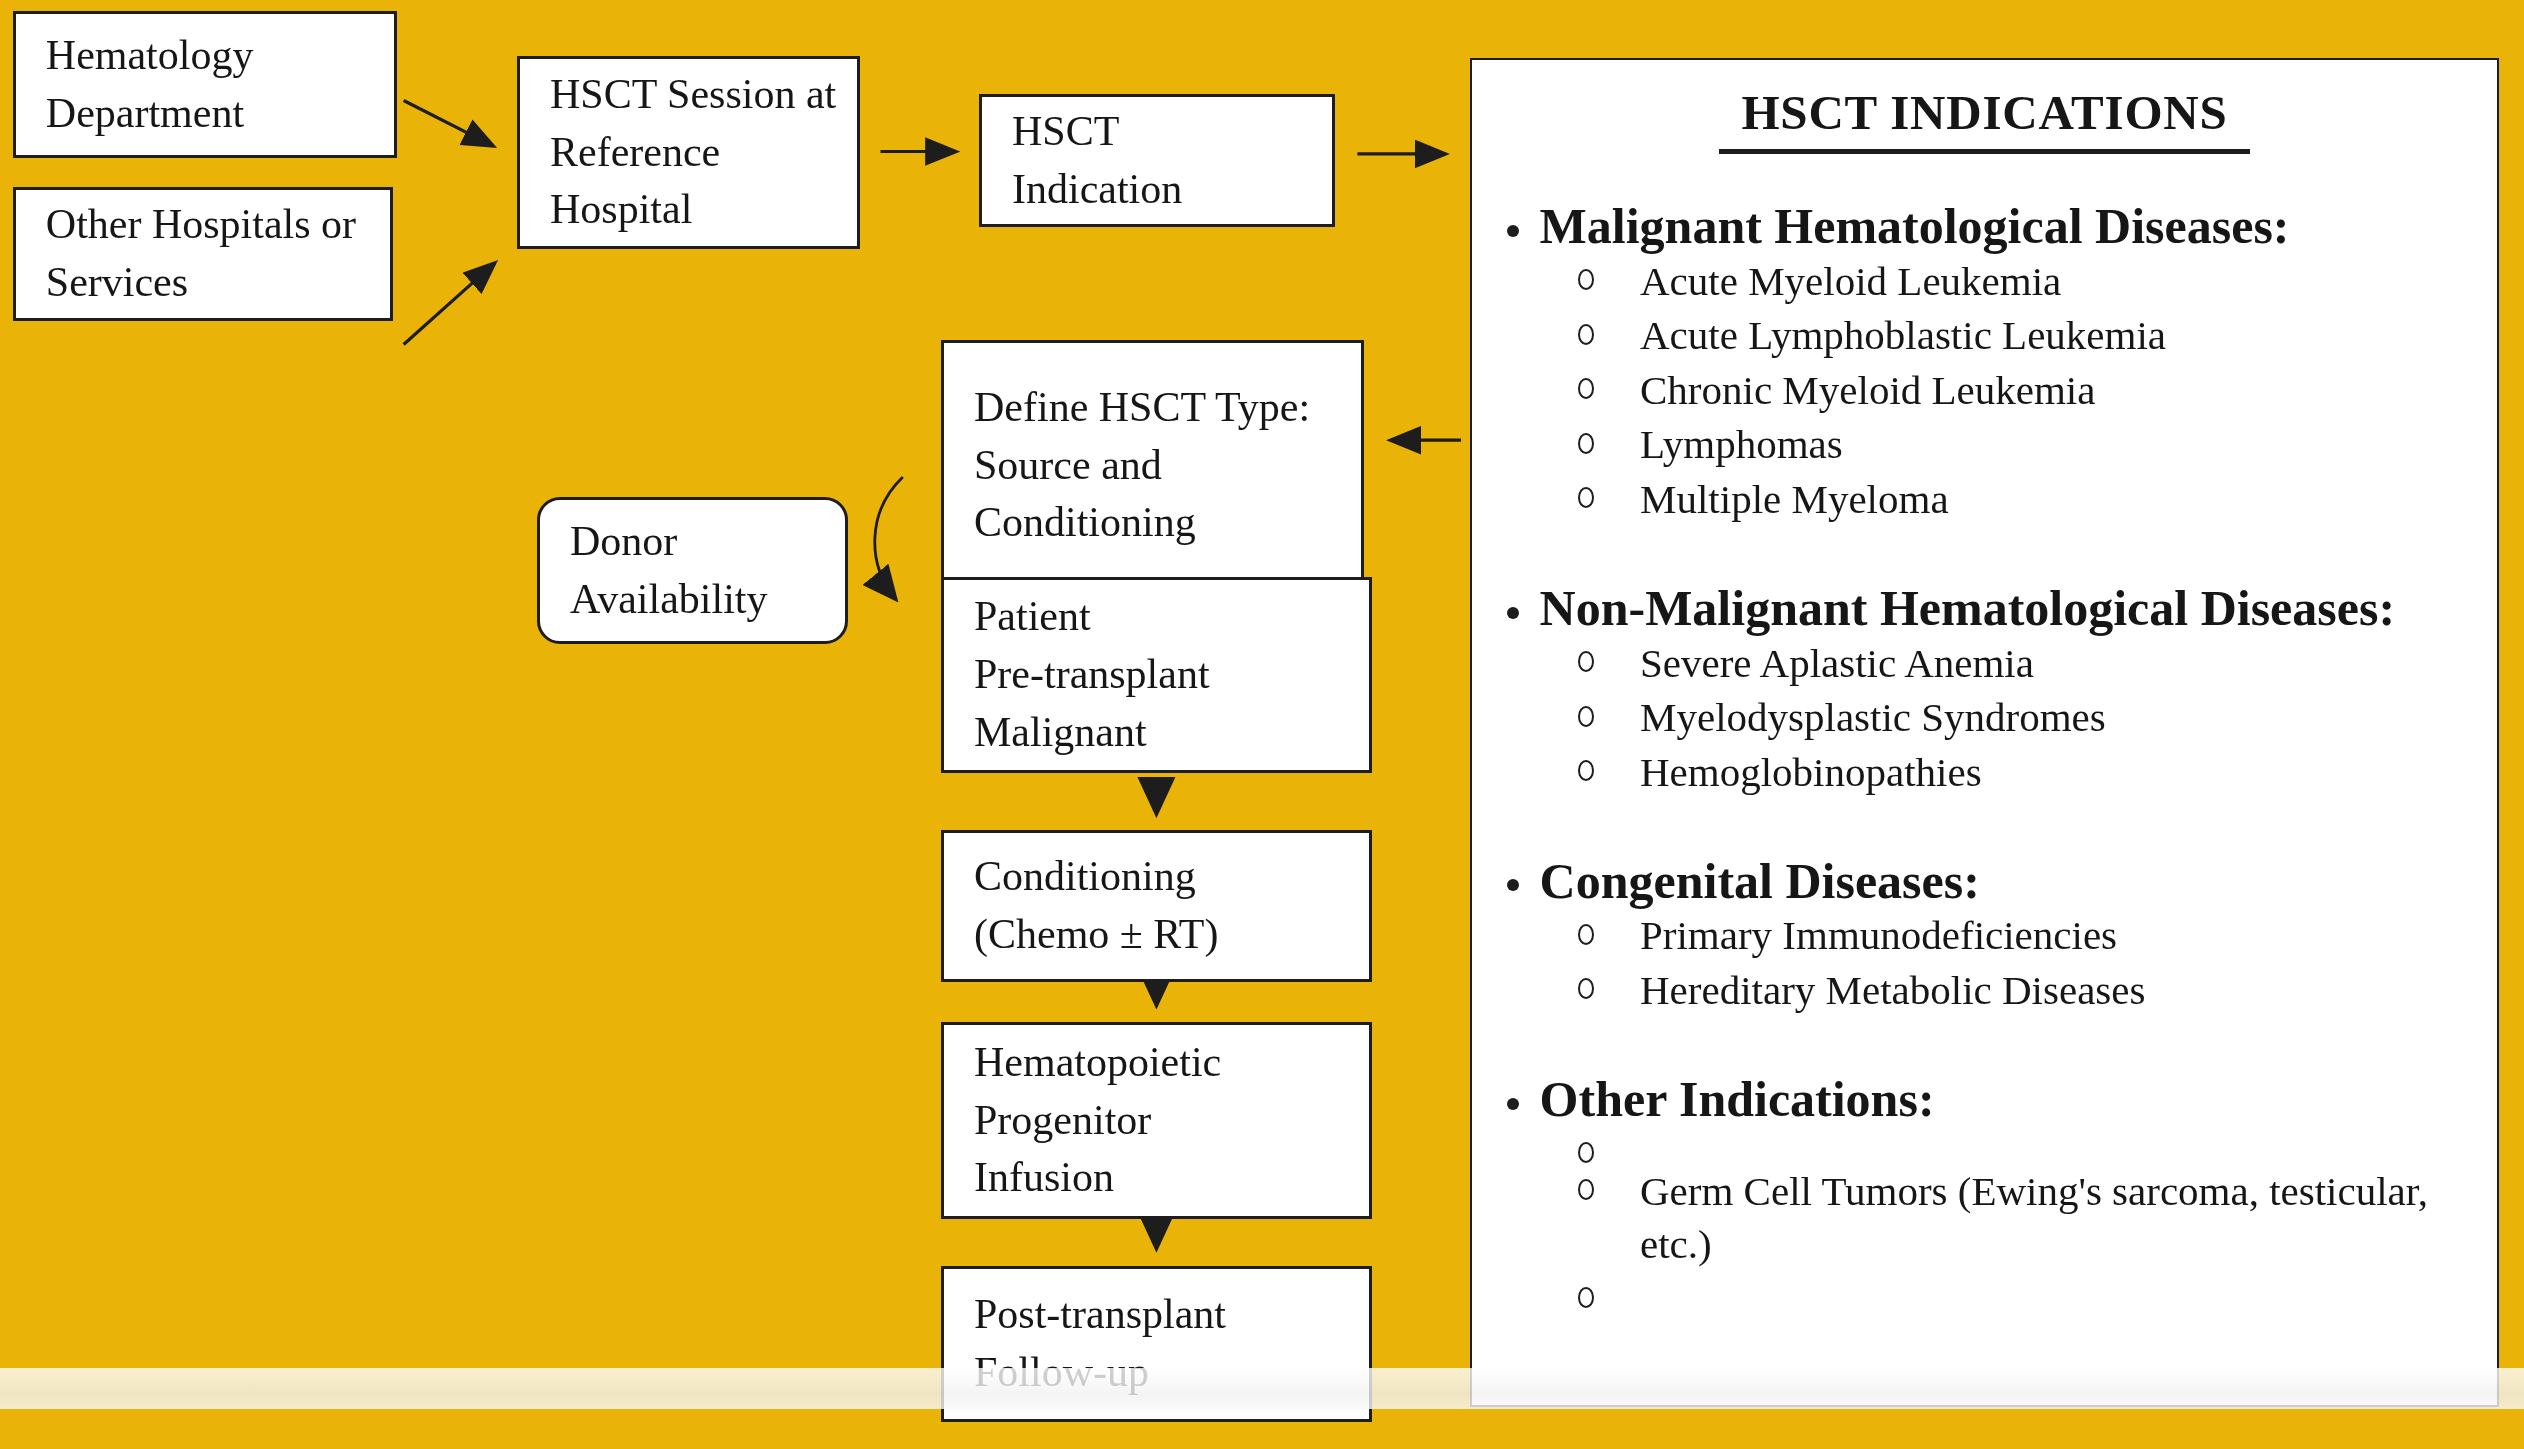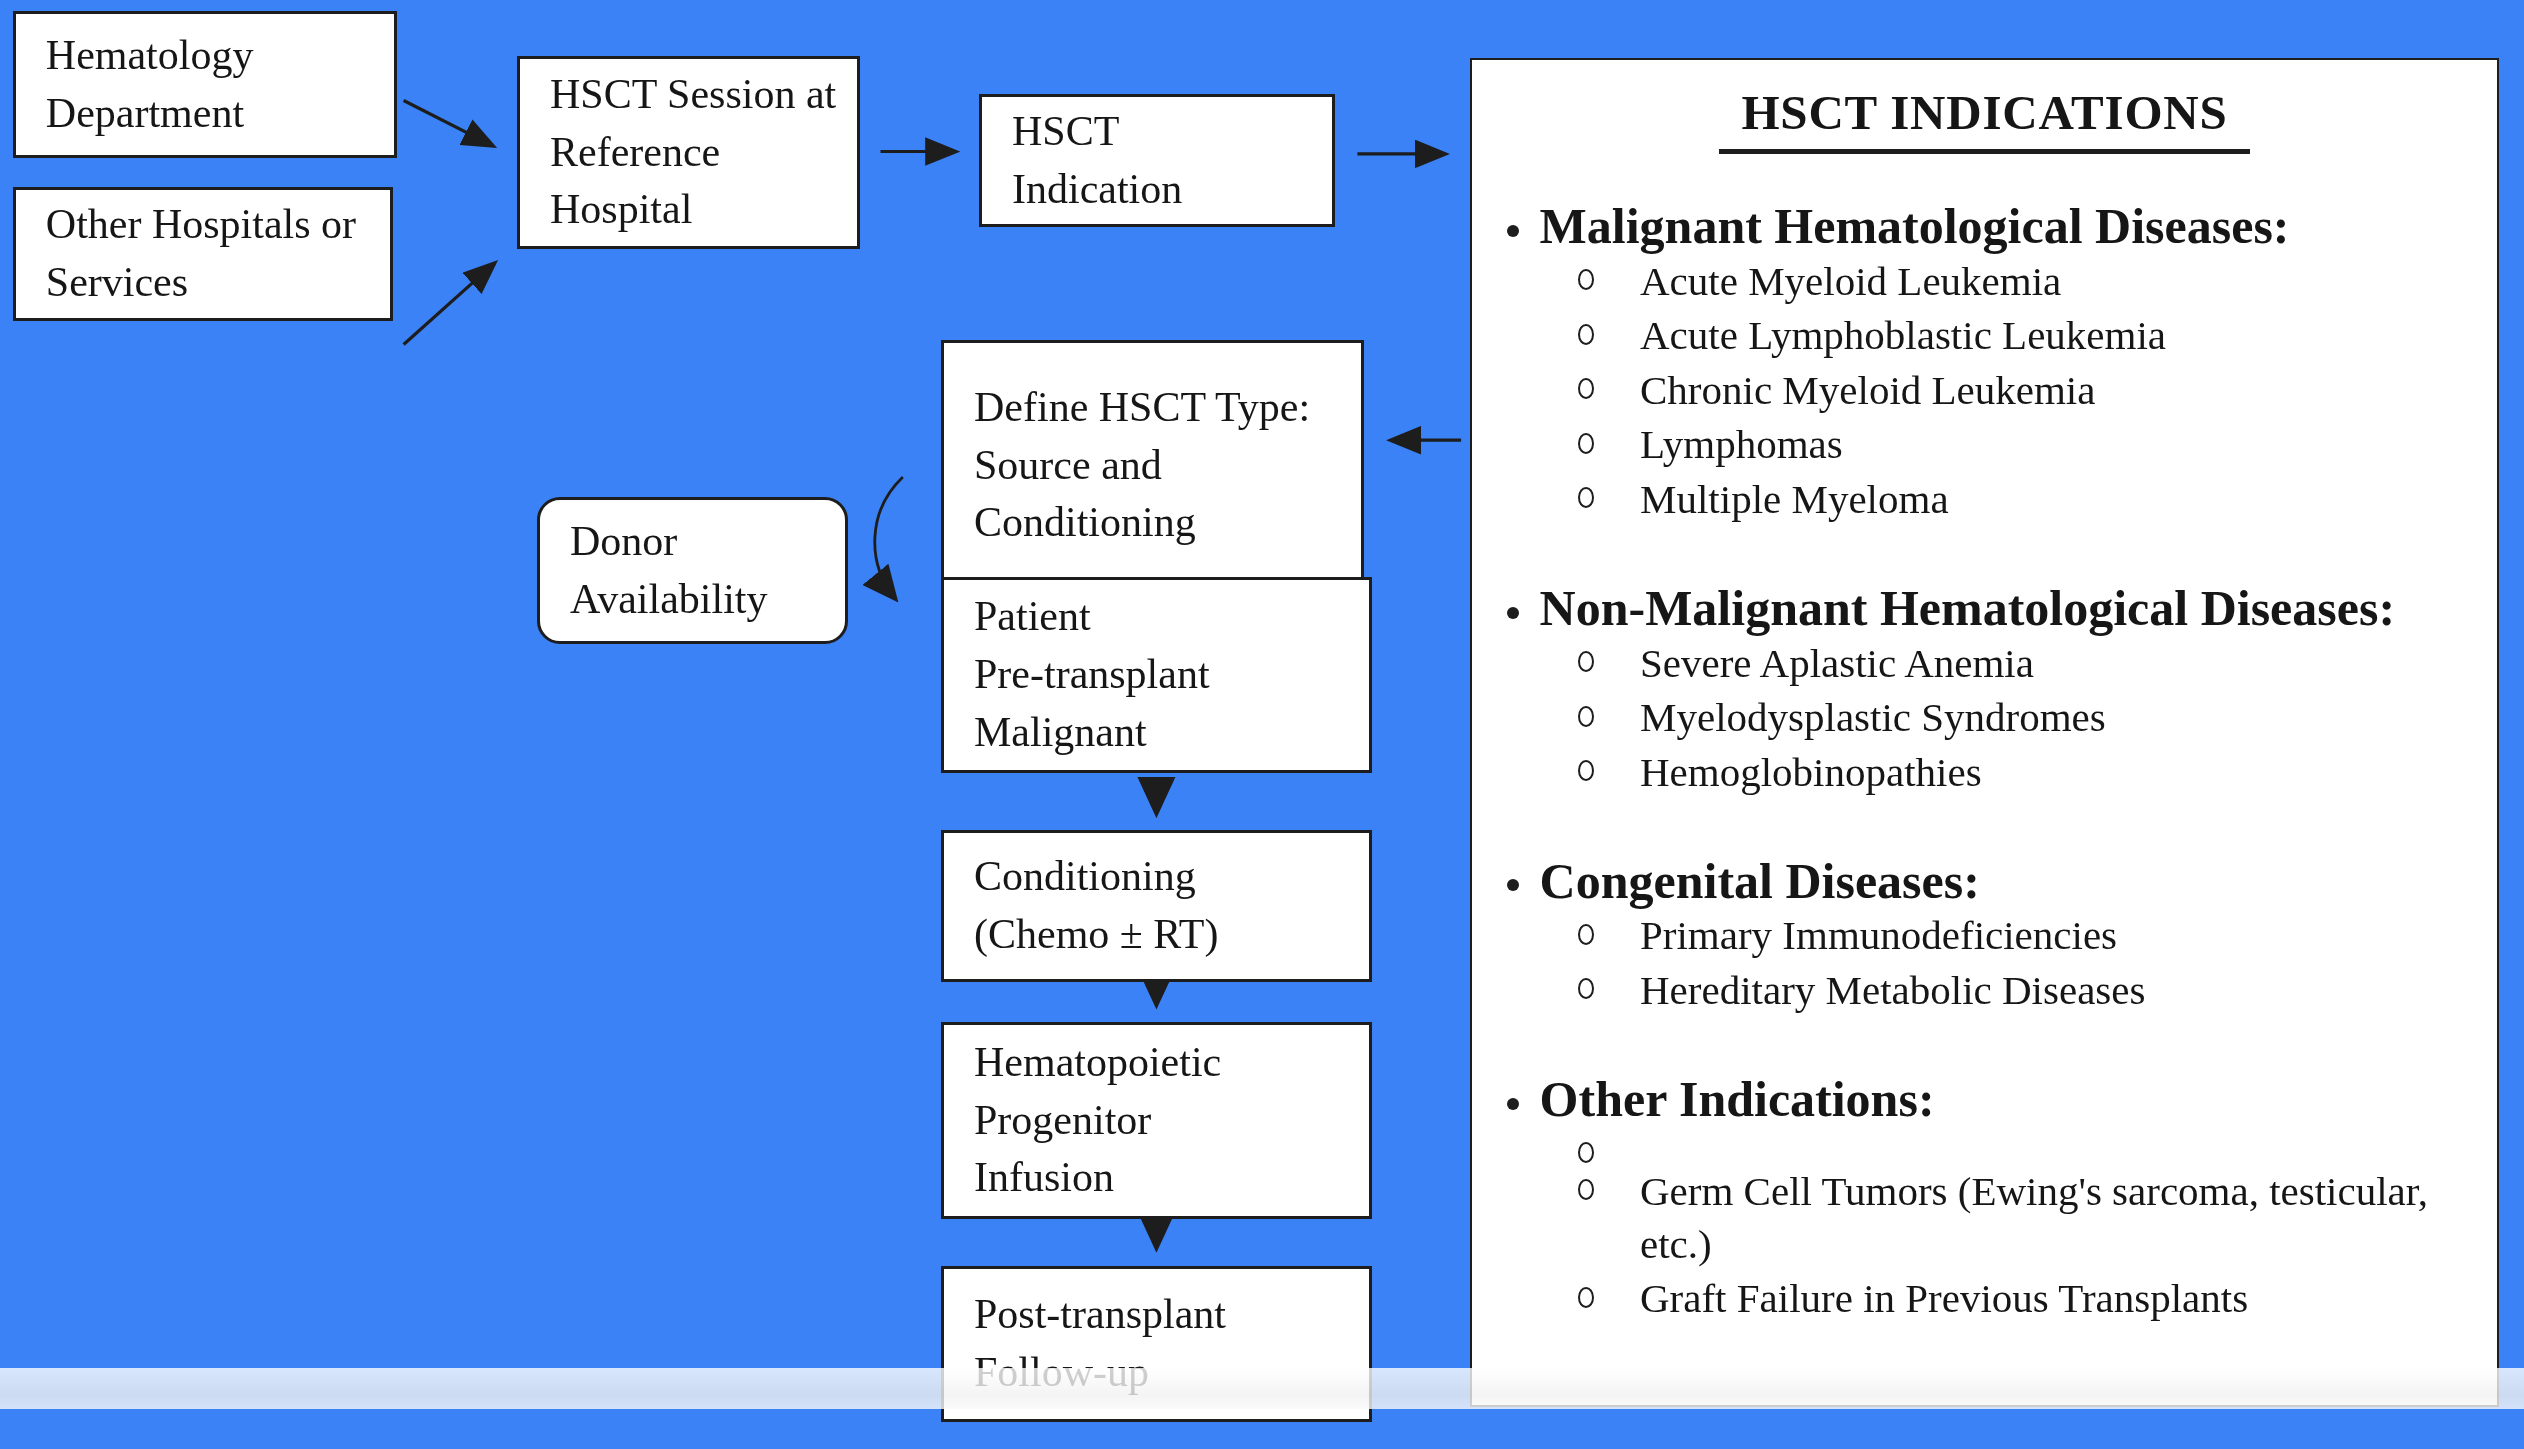--- a/index.html
+++ b/index.html
@@ -1,19 +1,19 @@
 <!DOCTYPE html>
 <html style="font-size:12.8px"><head>
 <meta charset="utf-8">
 <style>
   html,body{margin:0;padding:0;background:#ffffff;}
   .canvas{
     position:relative;
     width:2525px;height:1449px;
-    background:#3b82f6;
+    background:#eab308;
     font-family:"Liberation Serif","DejaVu Serif",serif;
     color:#161616;
     overflow:hidden;
   }
   
   .fbox{
     position:absolute;
     border:3.2px solid #1d1d1d;
     background:#ffffff;
     display:flex;align-items:center;
@@ -226,21 +226,20 @@
           </div>
           <div class="item">
             <span class="ring"></span>
           </div>
           <div class="item">
             <span class="ring"></span>
             <span class="item-text">Germ Cell Tumors (Ewing's sarcoma, testicular, etc.)</span>
           </div>
           <div class="item">
             <span class="ring"></span>
-            <span class="item-text">Graft Failure in Previous Transplants</span>
           </div>
         </div>
       </div>
   </div>
 
   <div class="footer-band"></div>
 </div>
 
 
 </body></html>

